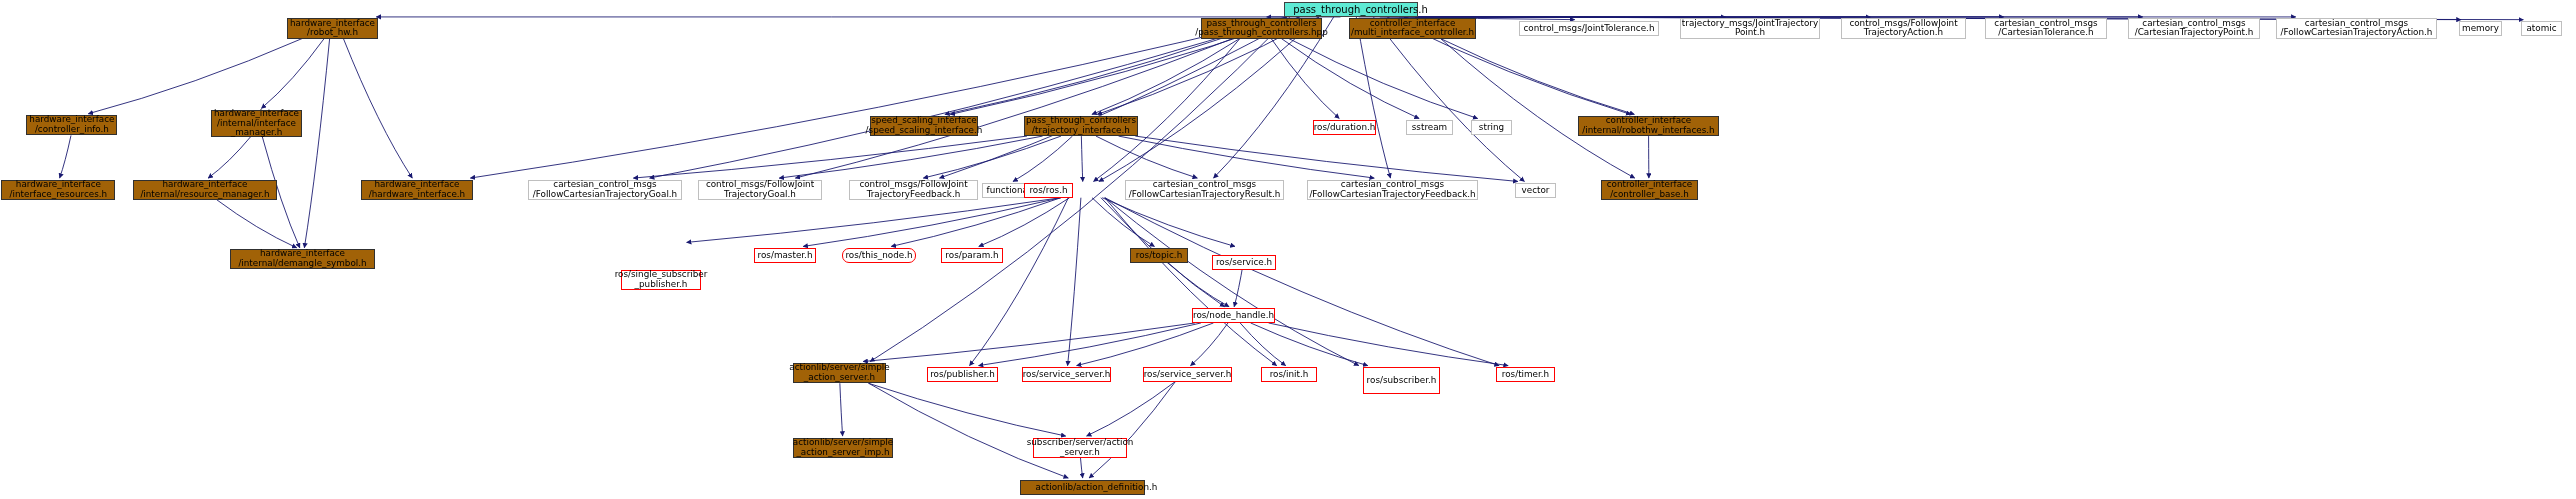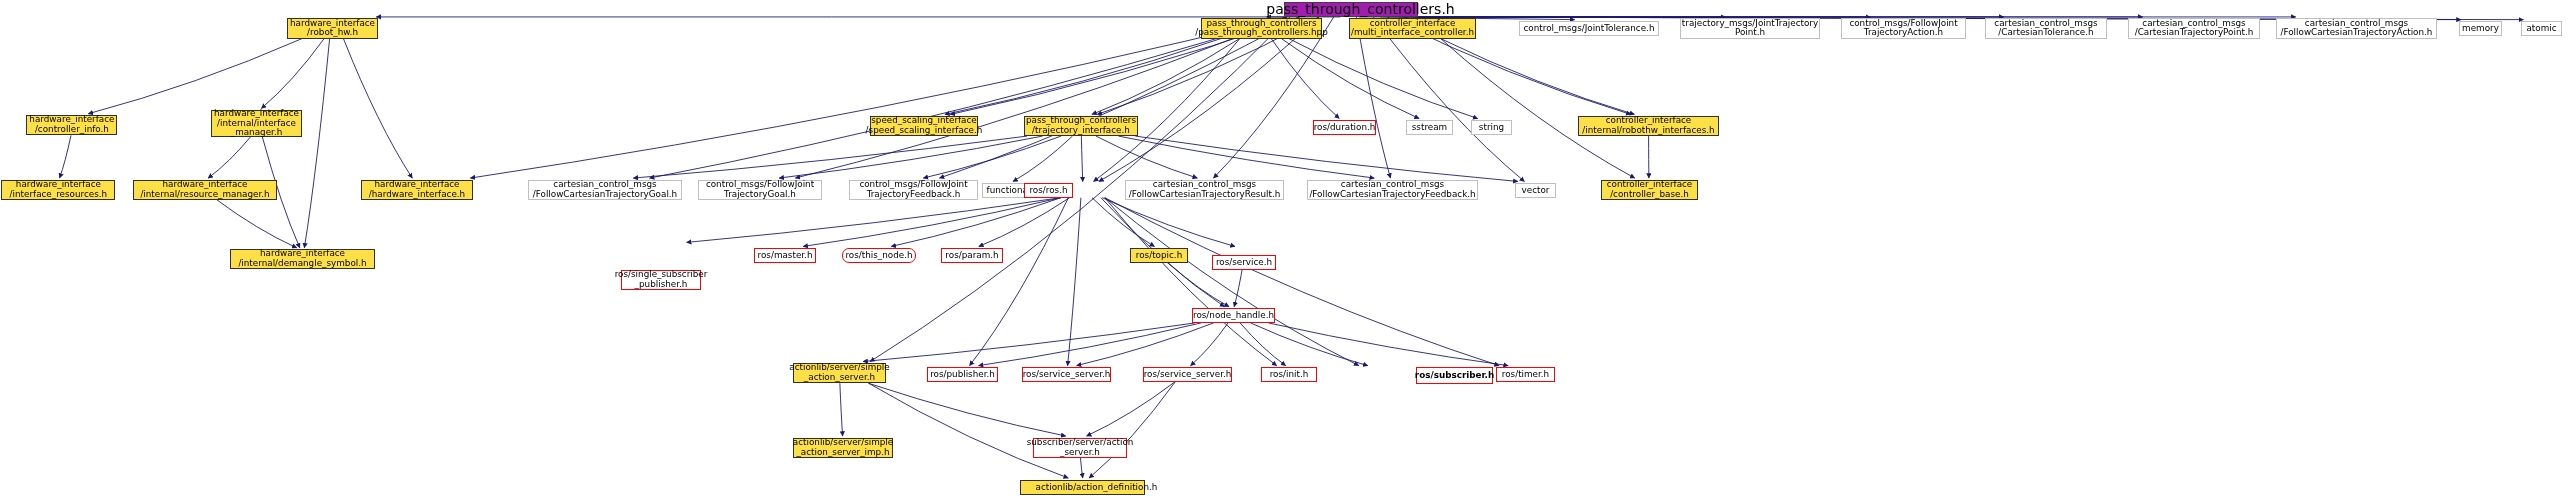--- a/index.html
+++ b/index.html
@@ -21,23 +21,23 @@
     justify-content:center;
     text-align:center;
     line-height:1.12;
     font-size:8.8px;
     color:#000000;
     background:#ffffff;
     white-space:pre-line;
     padding:0.7px 2px;
   }
   .node.grey{border:0.7px solid #bfbfbf;background:#ffffff;}
-  .node.black{border:0.7px solid #303030;background:#fde047;}
+  .node.black{border:0.7px solid #303030;background:#a16207;}
   .node.red{border:0.7px solid #ff0000;background:#ffffff;}
-  .node.root{border:0.7px solid #404040;background:#a21caf;font-size:14px;padding-left:21px;}
+  .node.root{border:0.7px solid #404040;background:#5eead4;font-size:10px;padding-left:21px;}
 </style>
 </head>
 <body>
 
 <div id="stage">
   <svg id="edges" xmlns="http://www.w3.org/2000/svg" viewBox="0 0 3803 737" width="2576" height="499">
     <defs>
       <marker id="arrow" viewBox="0 0 10 10" refX="9" refY="5" markerWidth="6" markerHeight="6" orient="auto-start-reverse">
         <path d="M 0 0 L 10 5 L 0 10 z" fill="#191970"></path>
       </marker>
@@ -185,21 +185,21 @@
       <div class="node red" style="left: 941px; top: 248px; width: 62px; height: 15px;">ros/param.h</div>
       <div class="node black" style="left: 1130px; top: 248px; width: 58px; height: 15px;">ros/topic.h</div>
       <div class="node red" style="left: 1212px; top: 255px; width: 64px; height: 15px;">ros/service.h</div>
       <div class="node red" style="left: 1192px; top: 308px; width: 83px; height: 15px;">ros/node_handle.h</div>
       <div class="node black" style="left: 793px; top: 363px; width: 93px; height: 20.3px;">actionlib/server/simple
 _action_server.h</div>
       <div class="node red" style="left: 927px; top: 367px; width: 71px; height: 15px;">ros/publisher.h</div>
       <div class="node red" style="left: 1022px; top: 367px; width: 89px; height: 15px;">ros/service_server.h</div>
       <div class="node red" style="left: 1143px; top: 367px; width: 89px; height: 15px;">ros/service_server.h</div>
       <div class="node red" style="left: 1261px; top: 367px; width: 56px; height: 15px;">ros/init.h</div>
-      <div class="node red" style="left: 1416px; top: 367px; width: 77px; height: 17px; font-weight: bold;">ros/subscriber.h</div>
+      <div class="node red" style="left: 1363px; top: 367px; width: 77px; height: 27px;">ros/subscriber.h</div>
       <div class="node red" style="left: 1496px; top: 367px; width: 59px; height: 15px;">ros/timer.h</div>
       <div class="node black" style="left: 793px; top: 438px; width: 100px; height: 20.3px;">actionlib/server/simple
 _action_server_imp.h</div>
       <div class="node red" style="left: 1033px; top: 438px; width: 94px; height: 20.3px;">subscriber/server/action
 _server.h</div>
       <div class="node black" style="left: 1020px; top: 480px; width: 125px; height: 15px; padding-left: 30px;">actionlib/action_definition.h</div>
     </div>
 </div>
 
 

